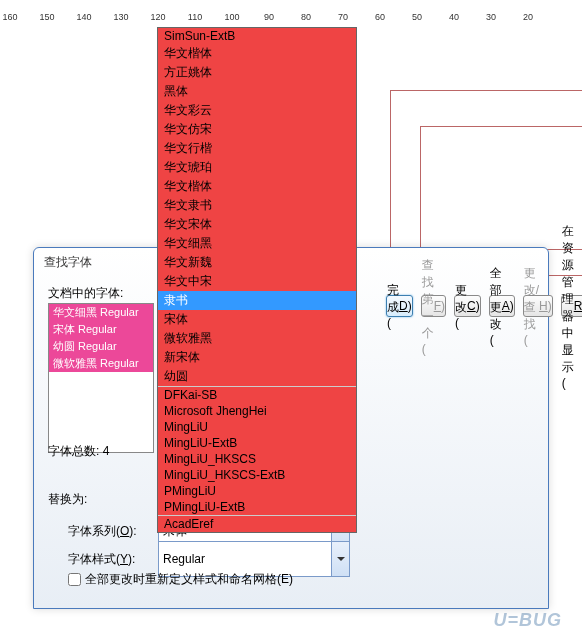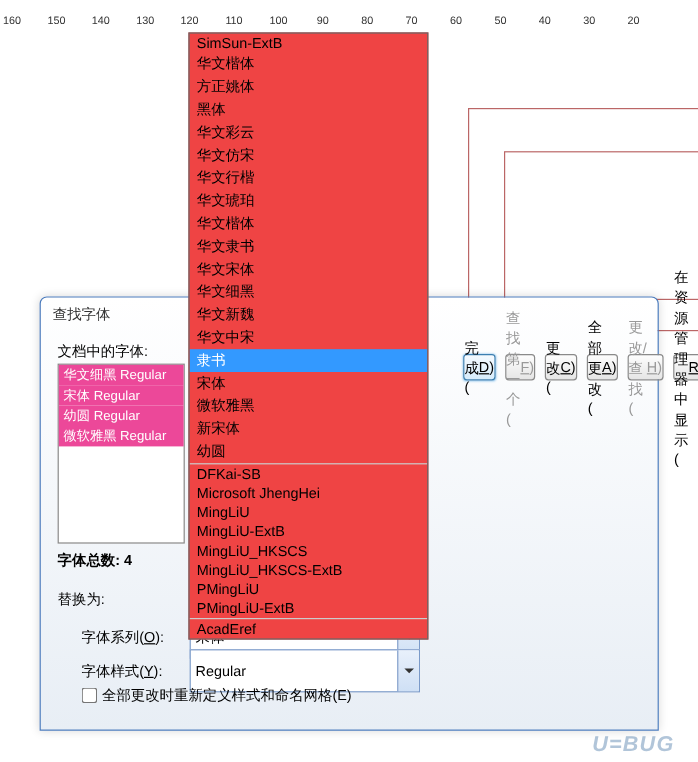--- a/index.html
+++ b/index.html
@@ -17,21 +17,21 @@
 .font-dropdown-item.selected { background: #3399ff; color: #fff; }
 
 .dialog { position: absolute; top: 247px; left: 33px; width: 516px; height: 362px; background: linear-gradient(#fff, #e8eef5); border: 1px solid #4a7abc; border-radius: 6px 6px 0 0; box-shadow: 0 0 8px rgba(0,0,0,0.15); z-index: 50; }
 .dialog-title { padding: 6px 10px; font-size: 12px; color: #333; }
 .dialog-body { padding: 10px 14px; position: relative; height: calc(100% - 28px); }
 
 .doc-fonts-label { position: absolute; top: 8px; left: 14px; }
 .doc-fonts-box { position: absolute; top: 26px; left: 14px; width: 106px; height: 150px; background: #fff; border: 1px solid #888; }
 .doc-fonts-item { padding: 1px 4px; font-size: 11px; white-space: nowrap; overflow: hidden; }
 .doc-fonts-item.sel { background: #ec4899; color: #fff; }
-.font-count { position: absolute; top: 182px; left: 14px; font-size: 12px; font-weight: bold; }
+.font-count { position: absolute; top: 166px; left: 14px; font-size: 12px; }
 
 .replace-label { position: absolute; top: 214px; left: 14px; }
 .field-row { position: absolute; left: 34px; display: flex; align-items: center; gap: 4px; }
 .field-row label { width: 86px; text-align: left; white-space: nowrap; }
 .field-row .underline { text-decoration: underline; }
 .combo { width: 192px; height: 36px; border: 1px solid #7a9ac9; background: #fff; display: flex; align-items: center; padding: 0 4px; position: relative; }
 .combo-arrow { position: absolute; right: 0; top: 0; width: 18px; height: 100%; background: linear-gradient(#e8f0fb,#cfe0f5); border-left: 1px solid #7a9ac9; display: flex; align-items: center; justify-content: center; }
 .combo-arrow::after { content: ''; border: 4px solid transparent; border-top-color: #333; margin-top: 3px; }
 
 .checkbox-row { position: absolute; top: 294px; left: 34px; display: flex; align-items: center; gap: 4px; }

